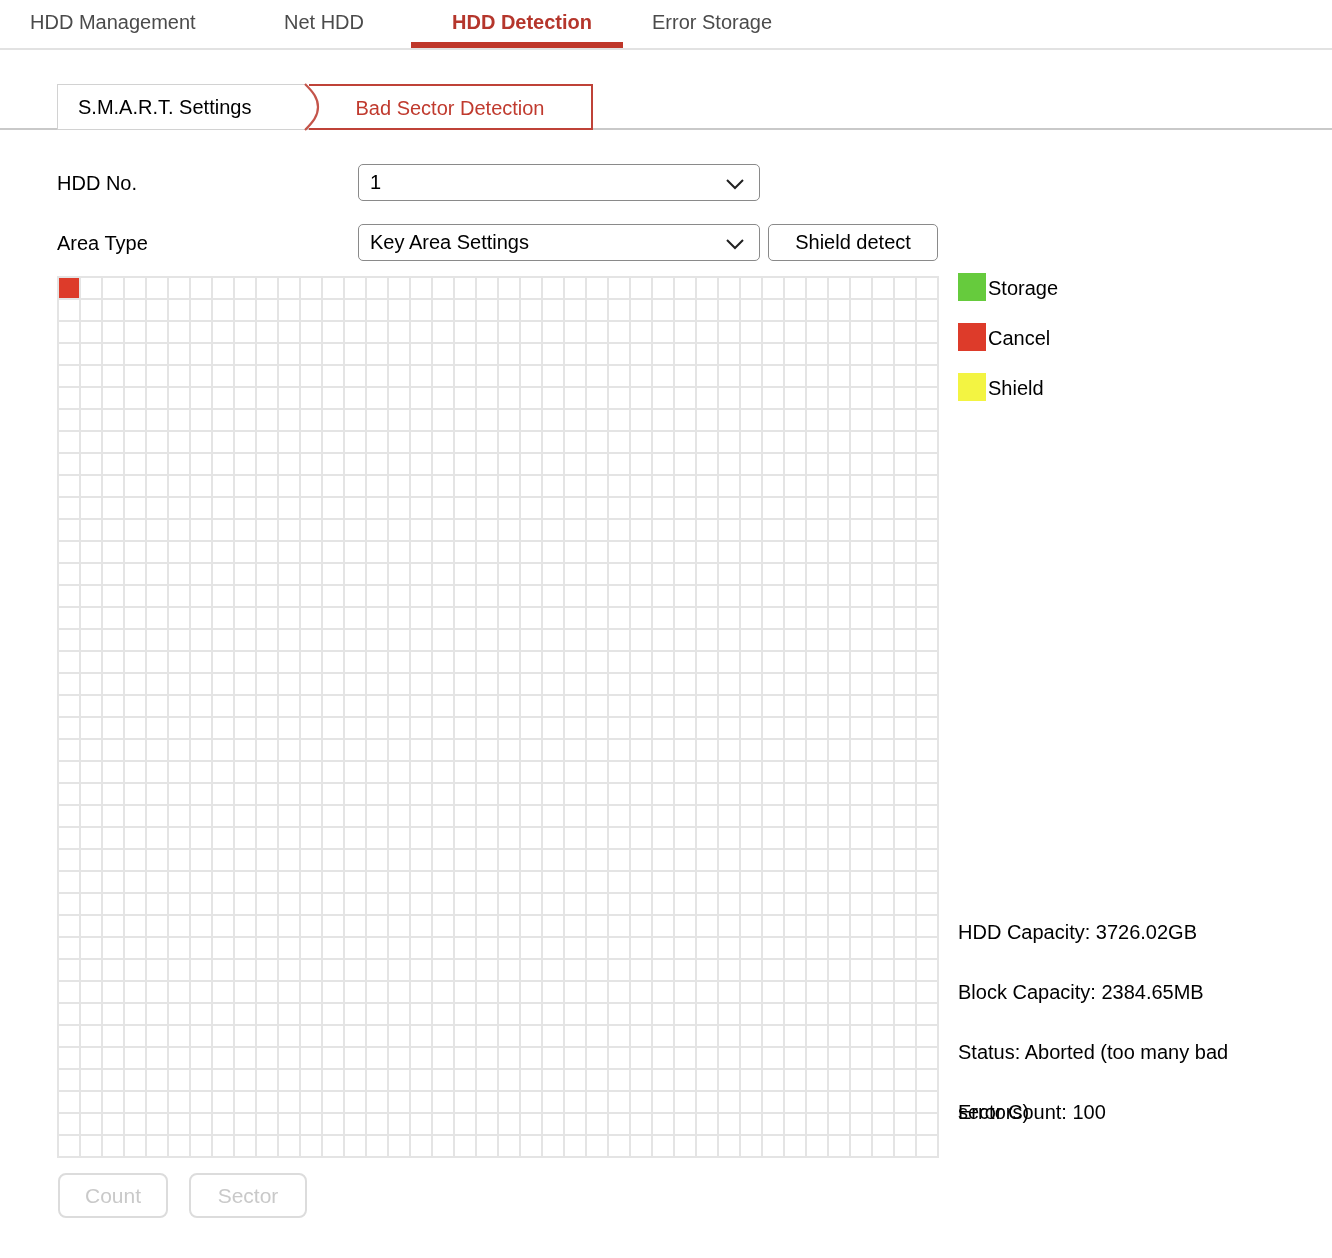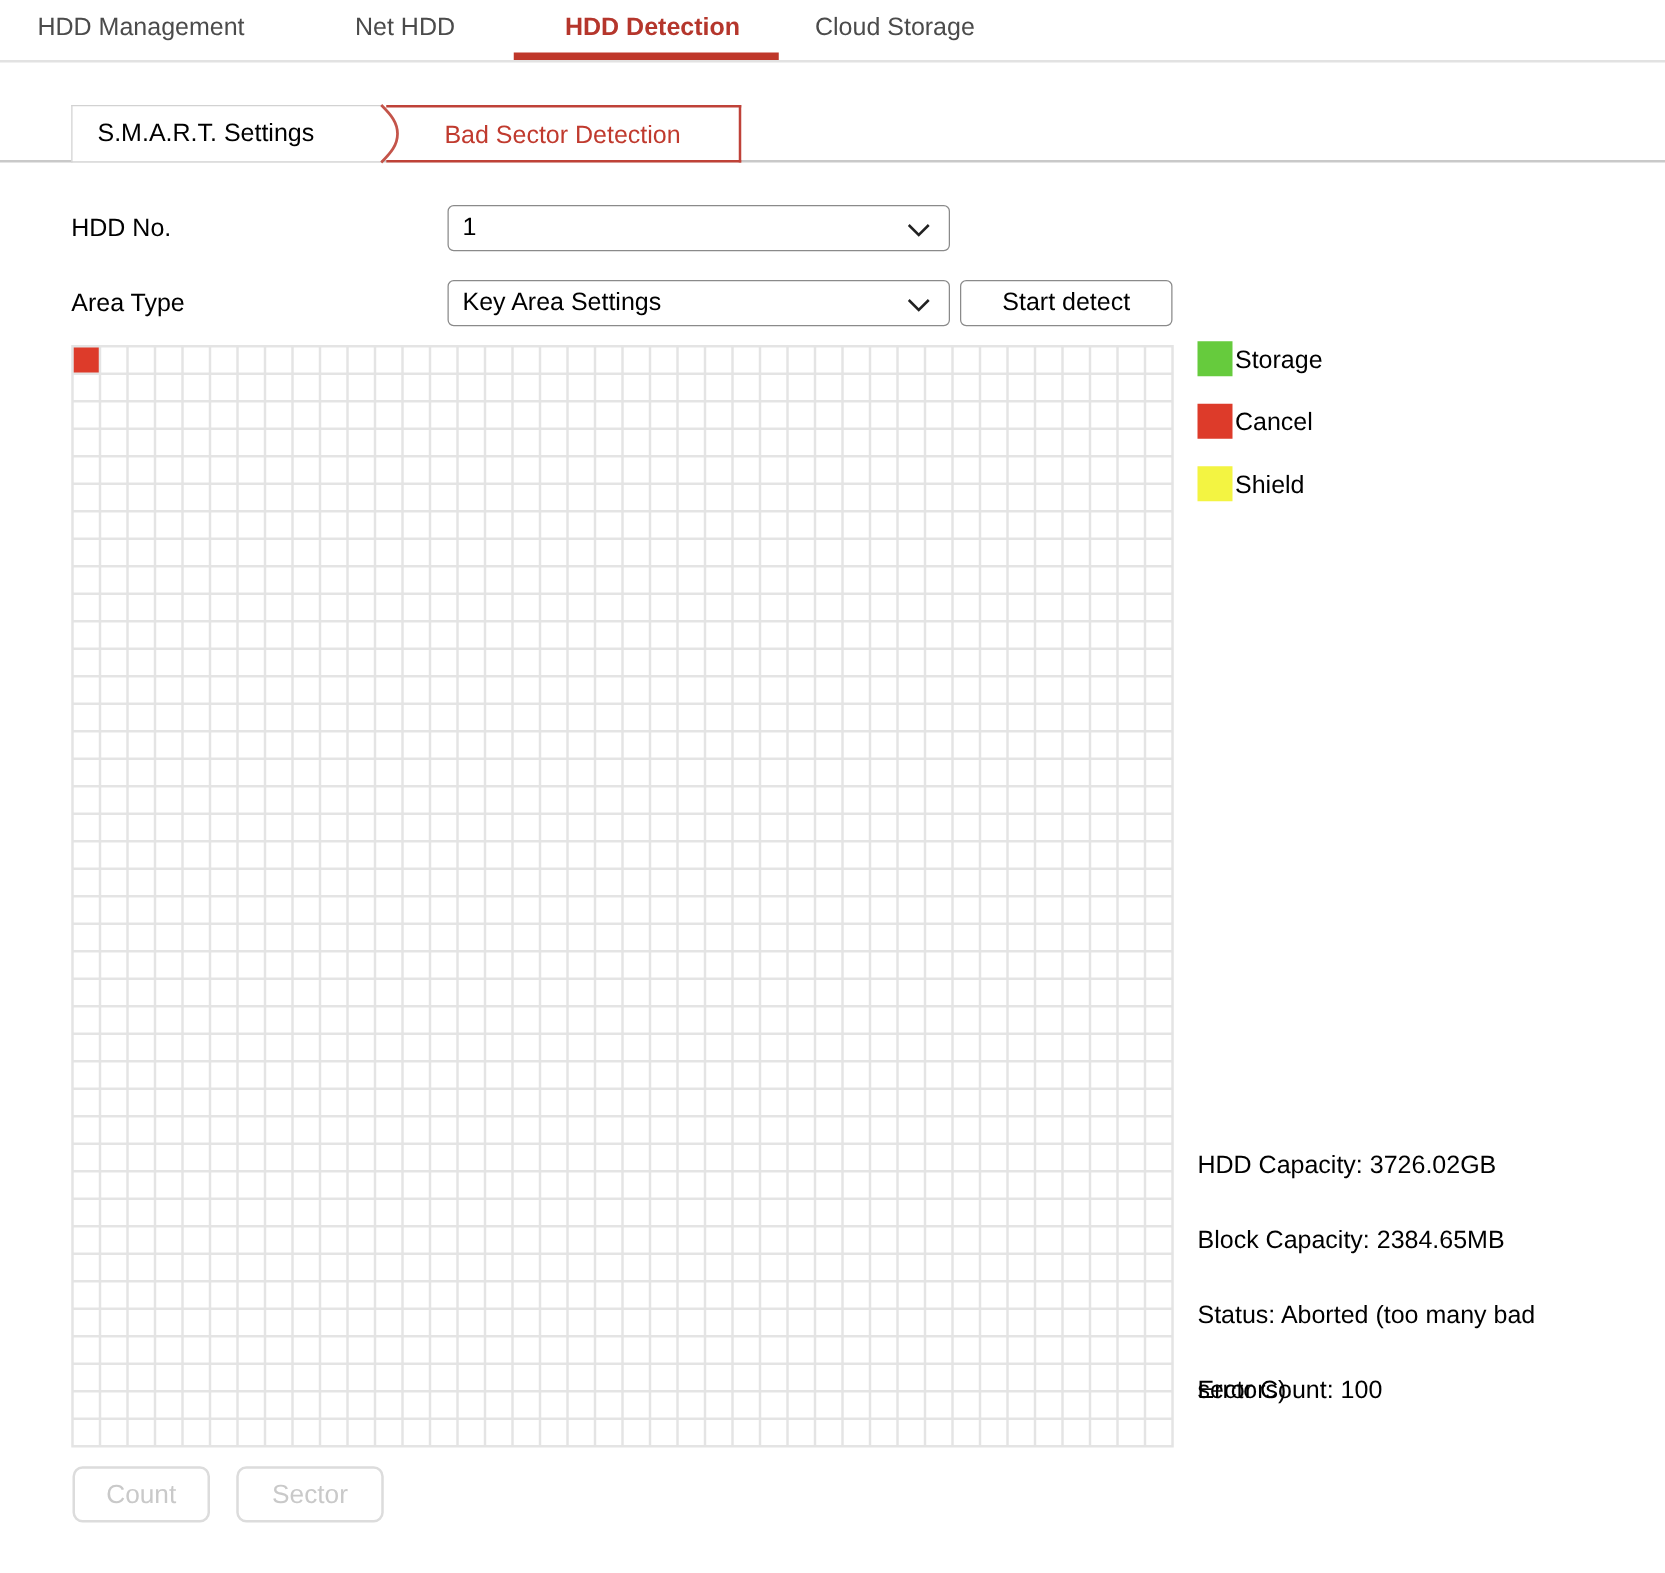--- a/index.html
+++ b/index.html
@@ -44,21 +44,21 @@
 </style>
 </head>
 <body>
 
 <div id="app">
 
   <div class="tabbar">
     <div class="tab" style="left:30px">HDD Management</div>
     <div class="tab" style="left:284px">Net HDD</div>
     <div class="tab active" style="left:452px">HDD Detection</div>
-    <div class="tab" style="left:652px">Cloud Storage</div>
+    <div class="tab" style="left:652px">Error Storage</div>
     <div class="tab-underline"></div>
   </div>
 
   <div class="subtab-line"></div>
   <div class="subtab subtab-right">Bad Sector Detection</div>
   <div class="subtab subtab-left">S.M.A.R.T. Settings</div>
   <svg class="subtab-chevron" viewBox="0 0 26 48">
     <path d="M5,1 C13,9 18,15 18,24 C18,33 13,39 5,47" fill="none" stroke="#c4544a" stroke-width="2.2"></path>
   </svg>
 
@@ -70,21 +70,21 @@
     </svg>
   </div>
 
   <div class="form-label" style="top:232px">Area Type</div>
   <div class="select" style="top:224px">
     <span>Key Area Settings</span>
     <svg class="dd" width="20" height="12" viewBox="0 0 20 12">
       <polyline points="2,2 10,10 18,2" fill="none" stroke="#222" stroke-width="2"></polyline>
     </svg>
   </div>
-  <div class="btn" id="start-detect">Start detect</div>
+  <div class="btn" id="start-detect">Shield detect</div>
 
   <div id="sector-grid" style="grid-template-columns: repeat(40, 20px);">
       <div class="cell" style="background: rgb(221, 59, 42);"></div>
       <div class="cell" style="background: rgb(255, 255, 255);"></div>
       <div class="cell" style="background: rgb(255, 255, 255);"></div>
       <div class="cell" style="background: rgb(255, 255, 255);"></div>
       <div class="cell" style="background: rgb(255, 255, 255);"></div>
       <div class="cell" style="background: rgb(255, 255, 255);"></div>
       <div class="cell" style="background: rgb(255, 255, 255);"></div>
       <div class="cell" style="background: rgb(255, 255, 255);"></div>

